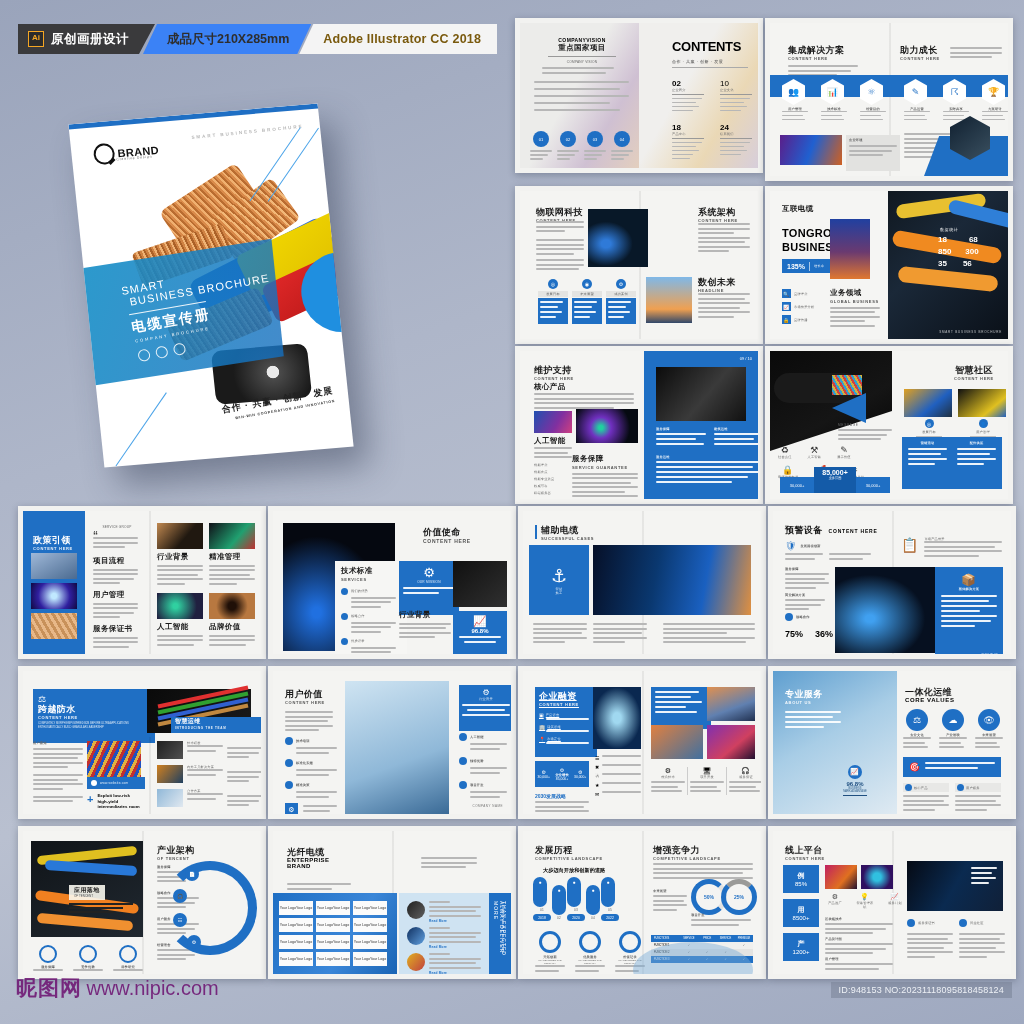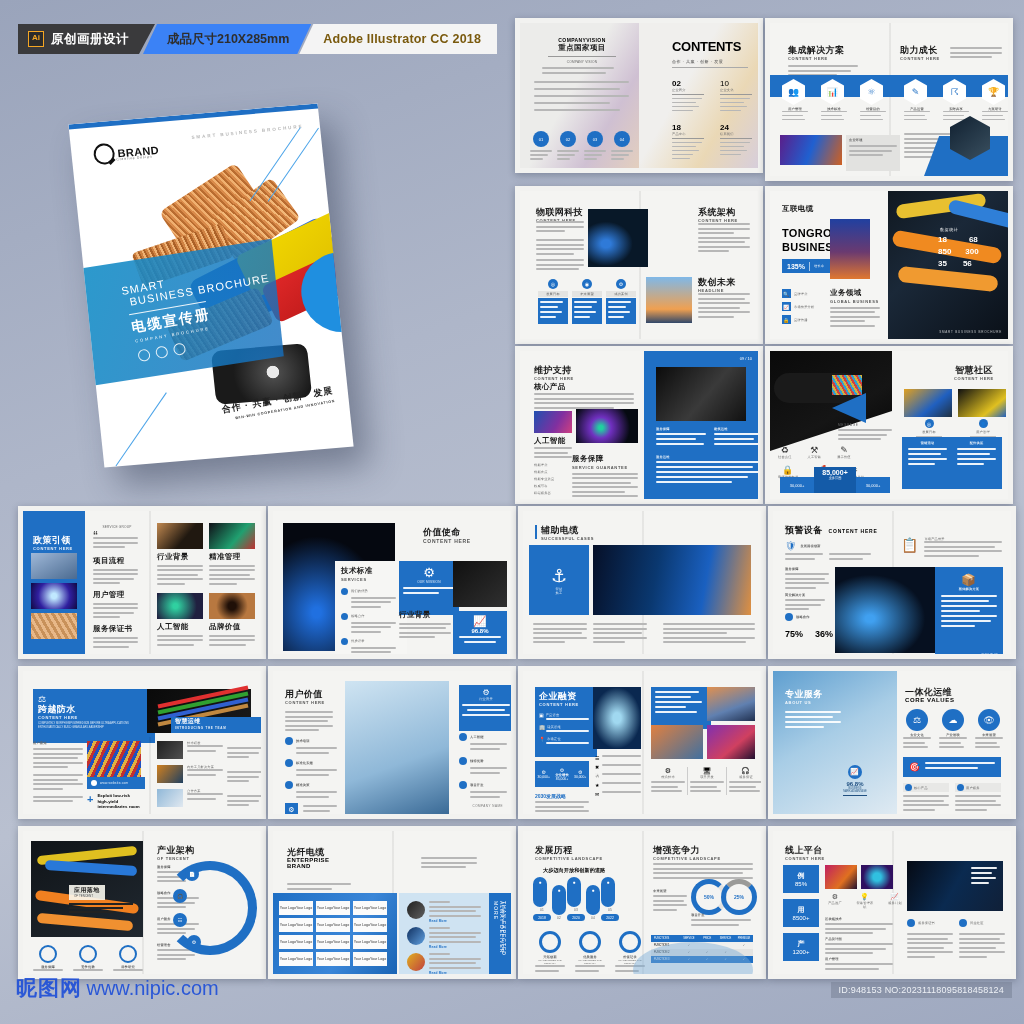--- a/index.html
+++ b/index.html
@@ -76,21 +76,21 @@
   .cv-icons i{width:10px;height:10px;border:1px solid rgba(255,255,255,.85);border-radius:50%;display:block;}
   .cv-slogan{position:absolute;right:14px;bottom:40px;text-align:right;transform:rotate(-5deg);}
   .cv-slogan .cn{font-size:9px;font-weight:bold;color:#222;letter-spacing:1px;}
   .cv-slogan .en{font-size:3.6px;font-weight:bold;color:#333;letter-spacing:.8px;margin-top:2px;}
   .cv-diag{position:absolute;width:1px;height:90px;background:#4aa3e8;transform:rotate(40deg);}
   .cv-cables{position:absolute;left:60px;top:60px;width:210px;height:230px;}
   .cv-photo{position:absolute;border-radius:2px;background-size:cover;}
 
   .tiny{font-size:3.2px;color:#666;letter-spacing:.2px;}
   .tiny.w{color:rgba(255,255,255,.85)}
-  .wm{position:absolute;left:16px;bottom:22px;color:#1d4ed8;opacity:.9;}
+  .wm{position:absolute;left:16px;bottom:22px;color:#701a75;opacity:.9;}
   .wm .cn{font-size:21px;font-weight:bold;letter-spacing:1px;}
   .wm .en{font-size:20px;letter-spacing:0px;}
   .idbox{position:absolute;right:12px;bottom:26px;background:rgba(120,130,150,.55);
     color:#eef1f6;font-size:9px;padding:3px 8px;letter-spacing:.2px;}
 </style>
 </head>
 <body>
 
 <div class="stage">
 
@@ -1205,21 +1205,21 @@
             <div class="ln w80"></div>
           </div>
       </div>
       <div style="position:absolute;right:8px;bottom:6px;font-size:3px;color:#777;letter-spacing:.5px;">COMPANY NAME</div>
     </div>
   </div>
 
   <div class="spread" style="left:518px;top:666px;width:248px;height:153px;">
     <div class="sp-inner">
       <div class="gutter" style="left:50%;"></div>
-      <div class="blue" style="position:absolute;left:12px;top:16px;width:54px;height:62px;color:#fff;padding:4px;">
+      <div class="blue" style="position:absolute;left:12px;top:16px;width:54px;height:62px;color:#fff;padding:4px;text-decoration:underline;">
         <div class="h-cn big wht">企业融资</div>
         <div class="h-en wht">CONTENT HERE</div>
         <div style="margin-top:5px;">
           <div style="display:flex;align-items:center;">
               <span style="font-size:5px;">▣</span>
               <span class="tiny w" style="margin-left:2px;">产品运营</span>
             </div>
           <div class="lnw" style="width:80%;margin-left:7px;"></div>
         </div>
         <div style="margin-top:4px;">

